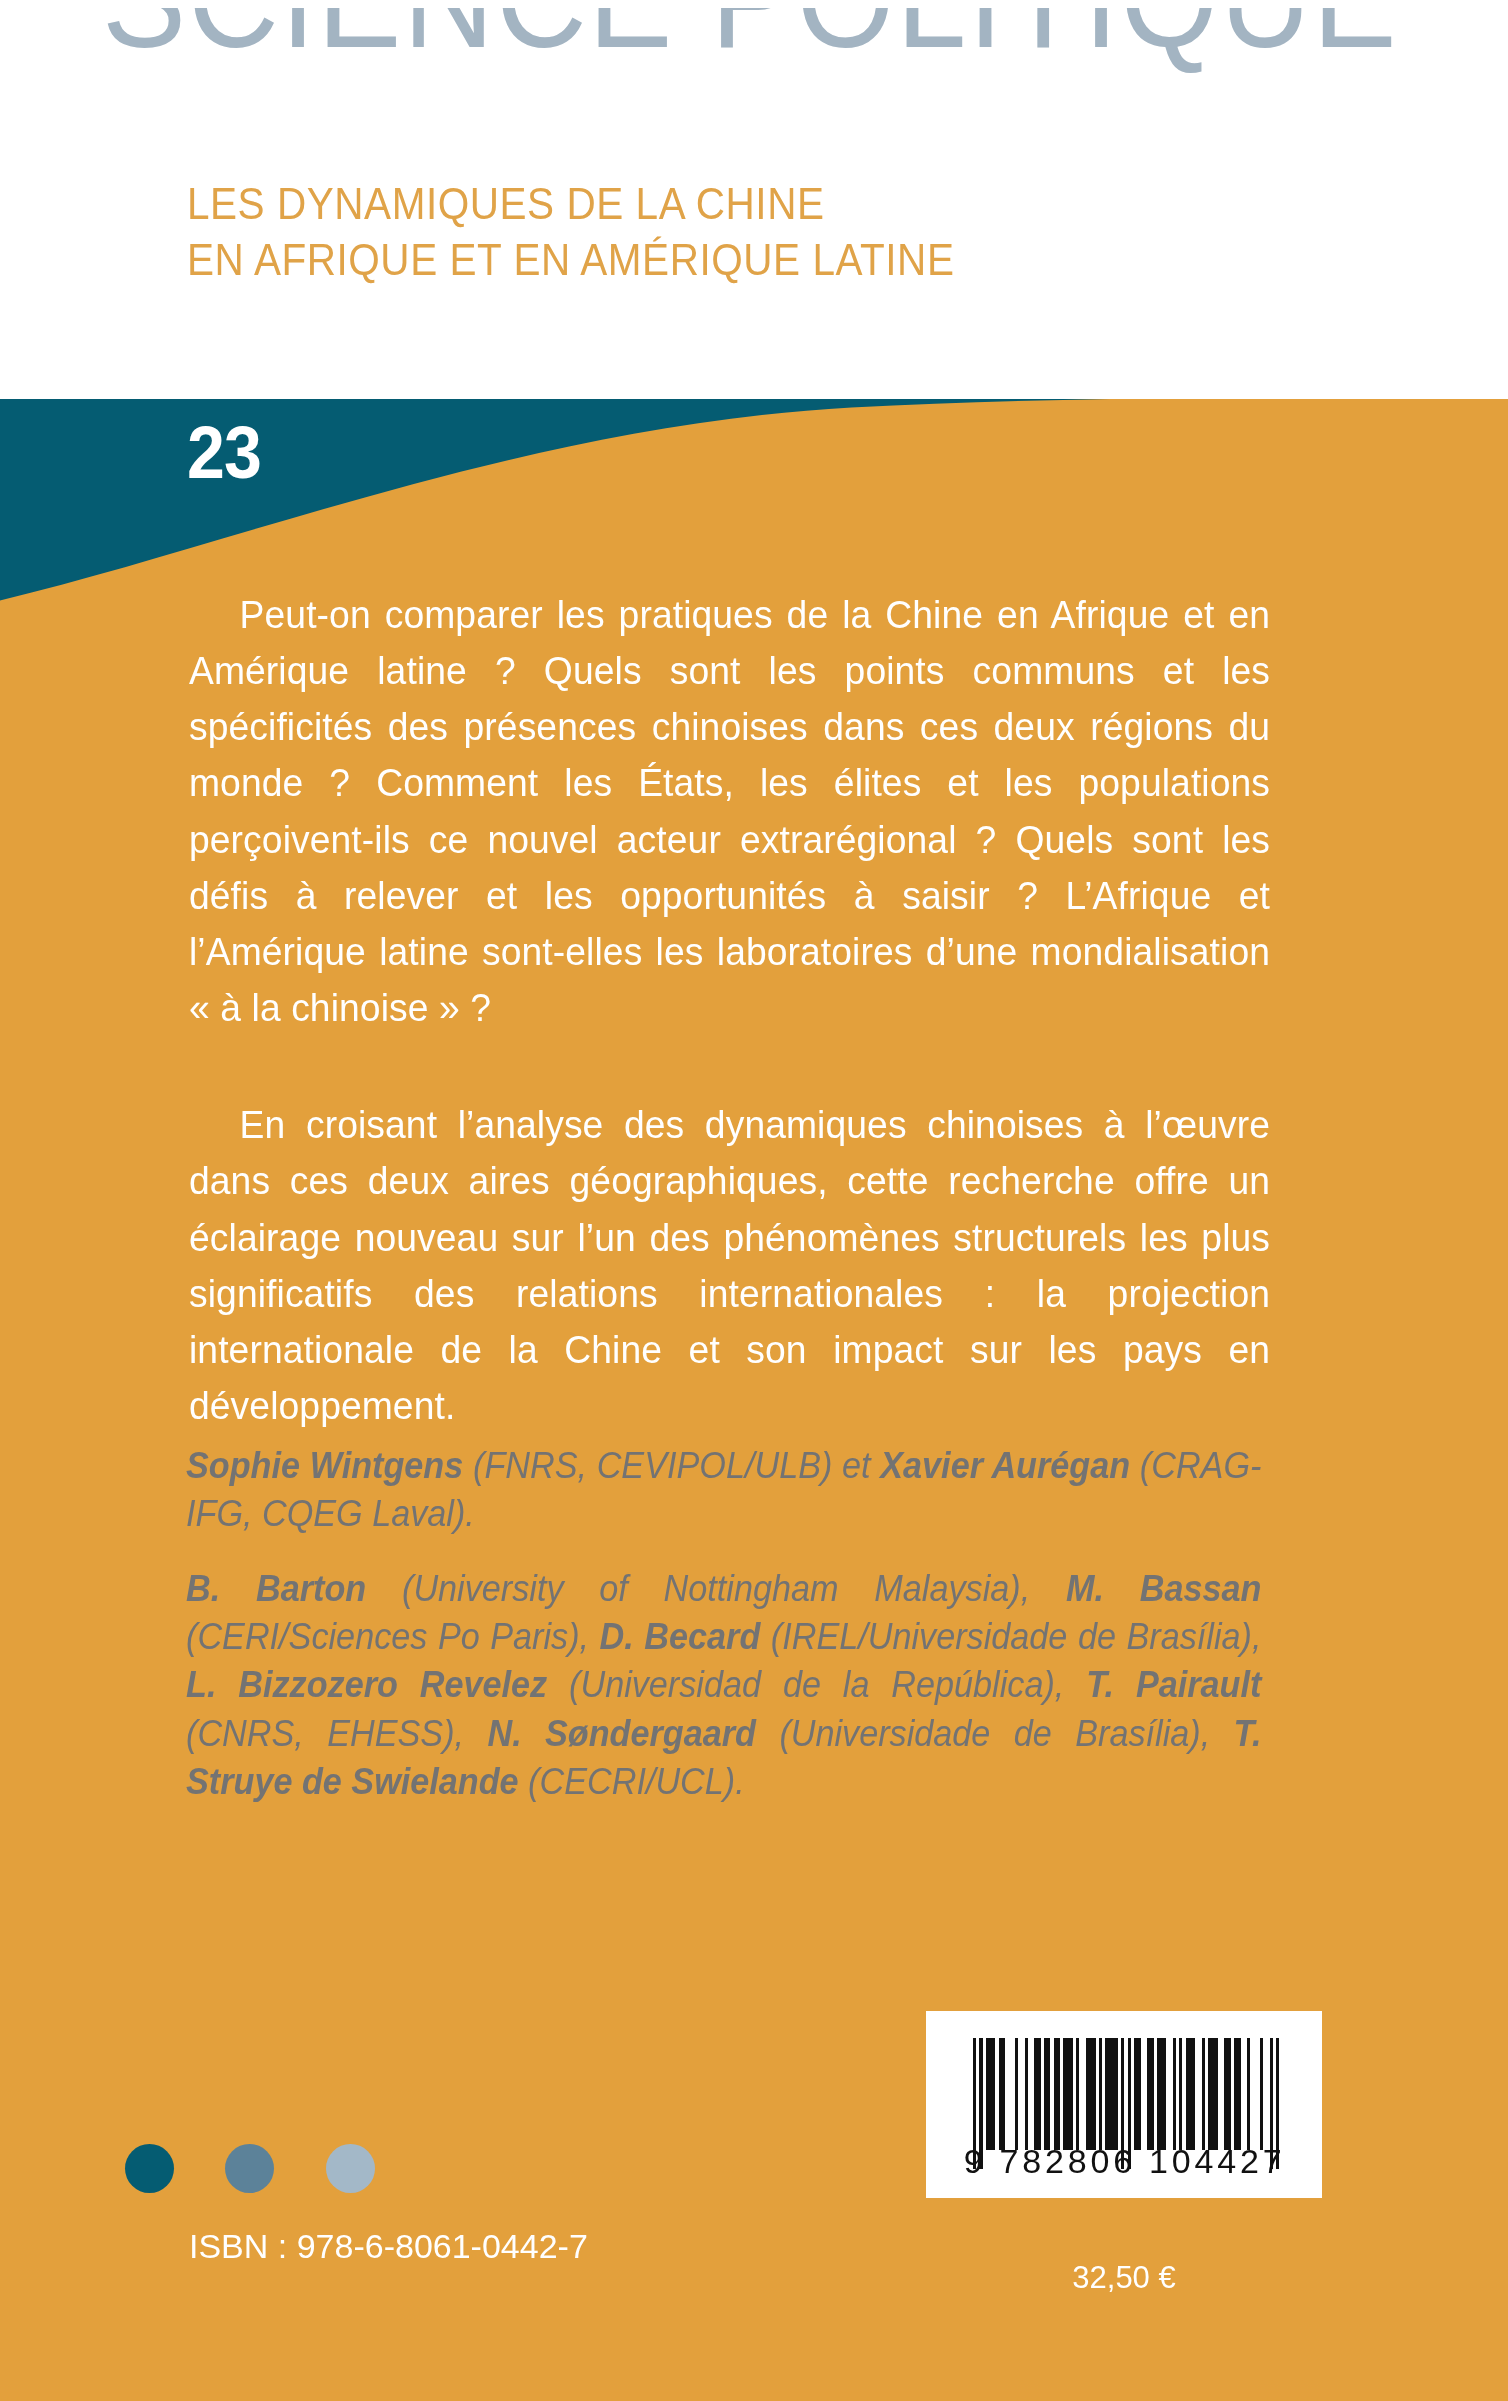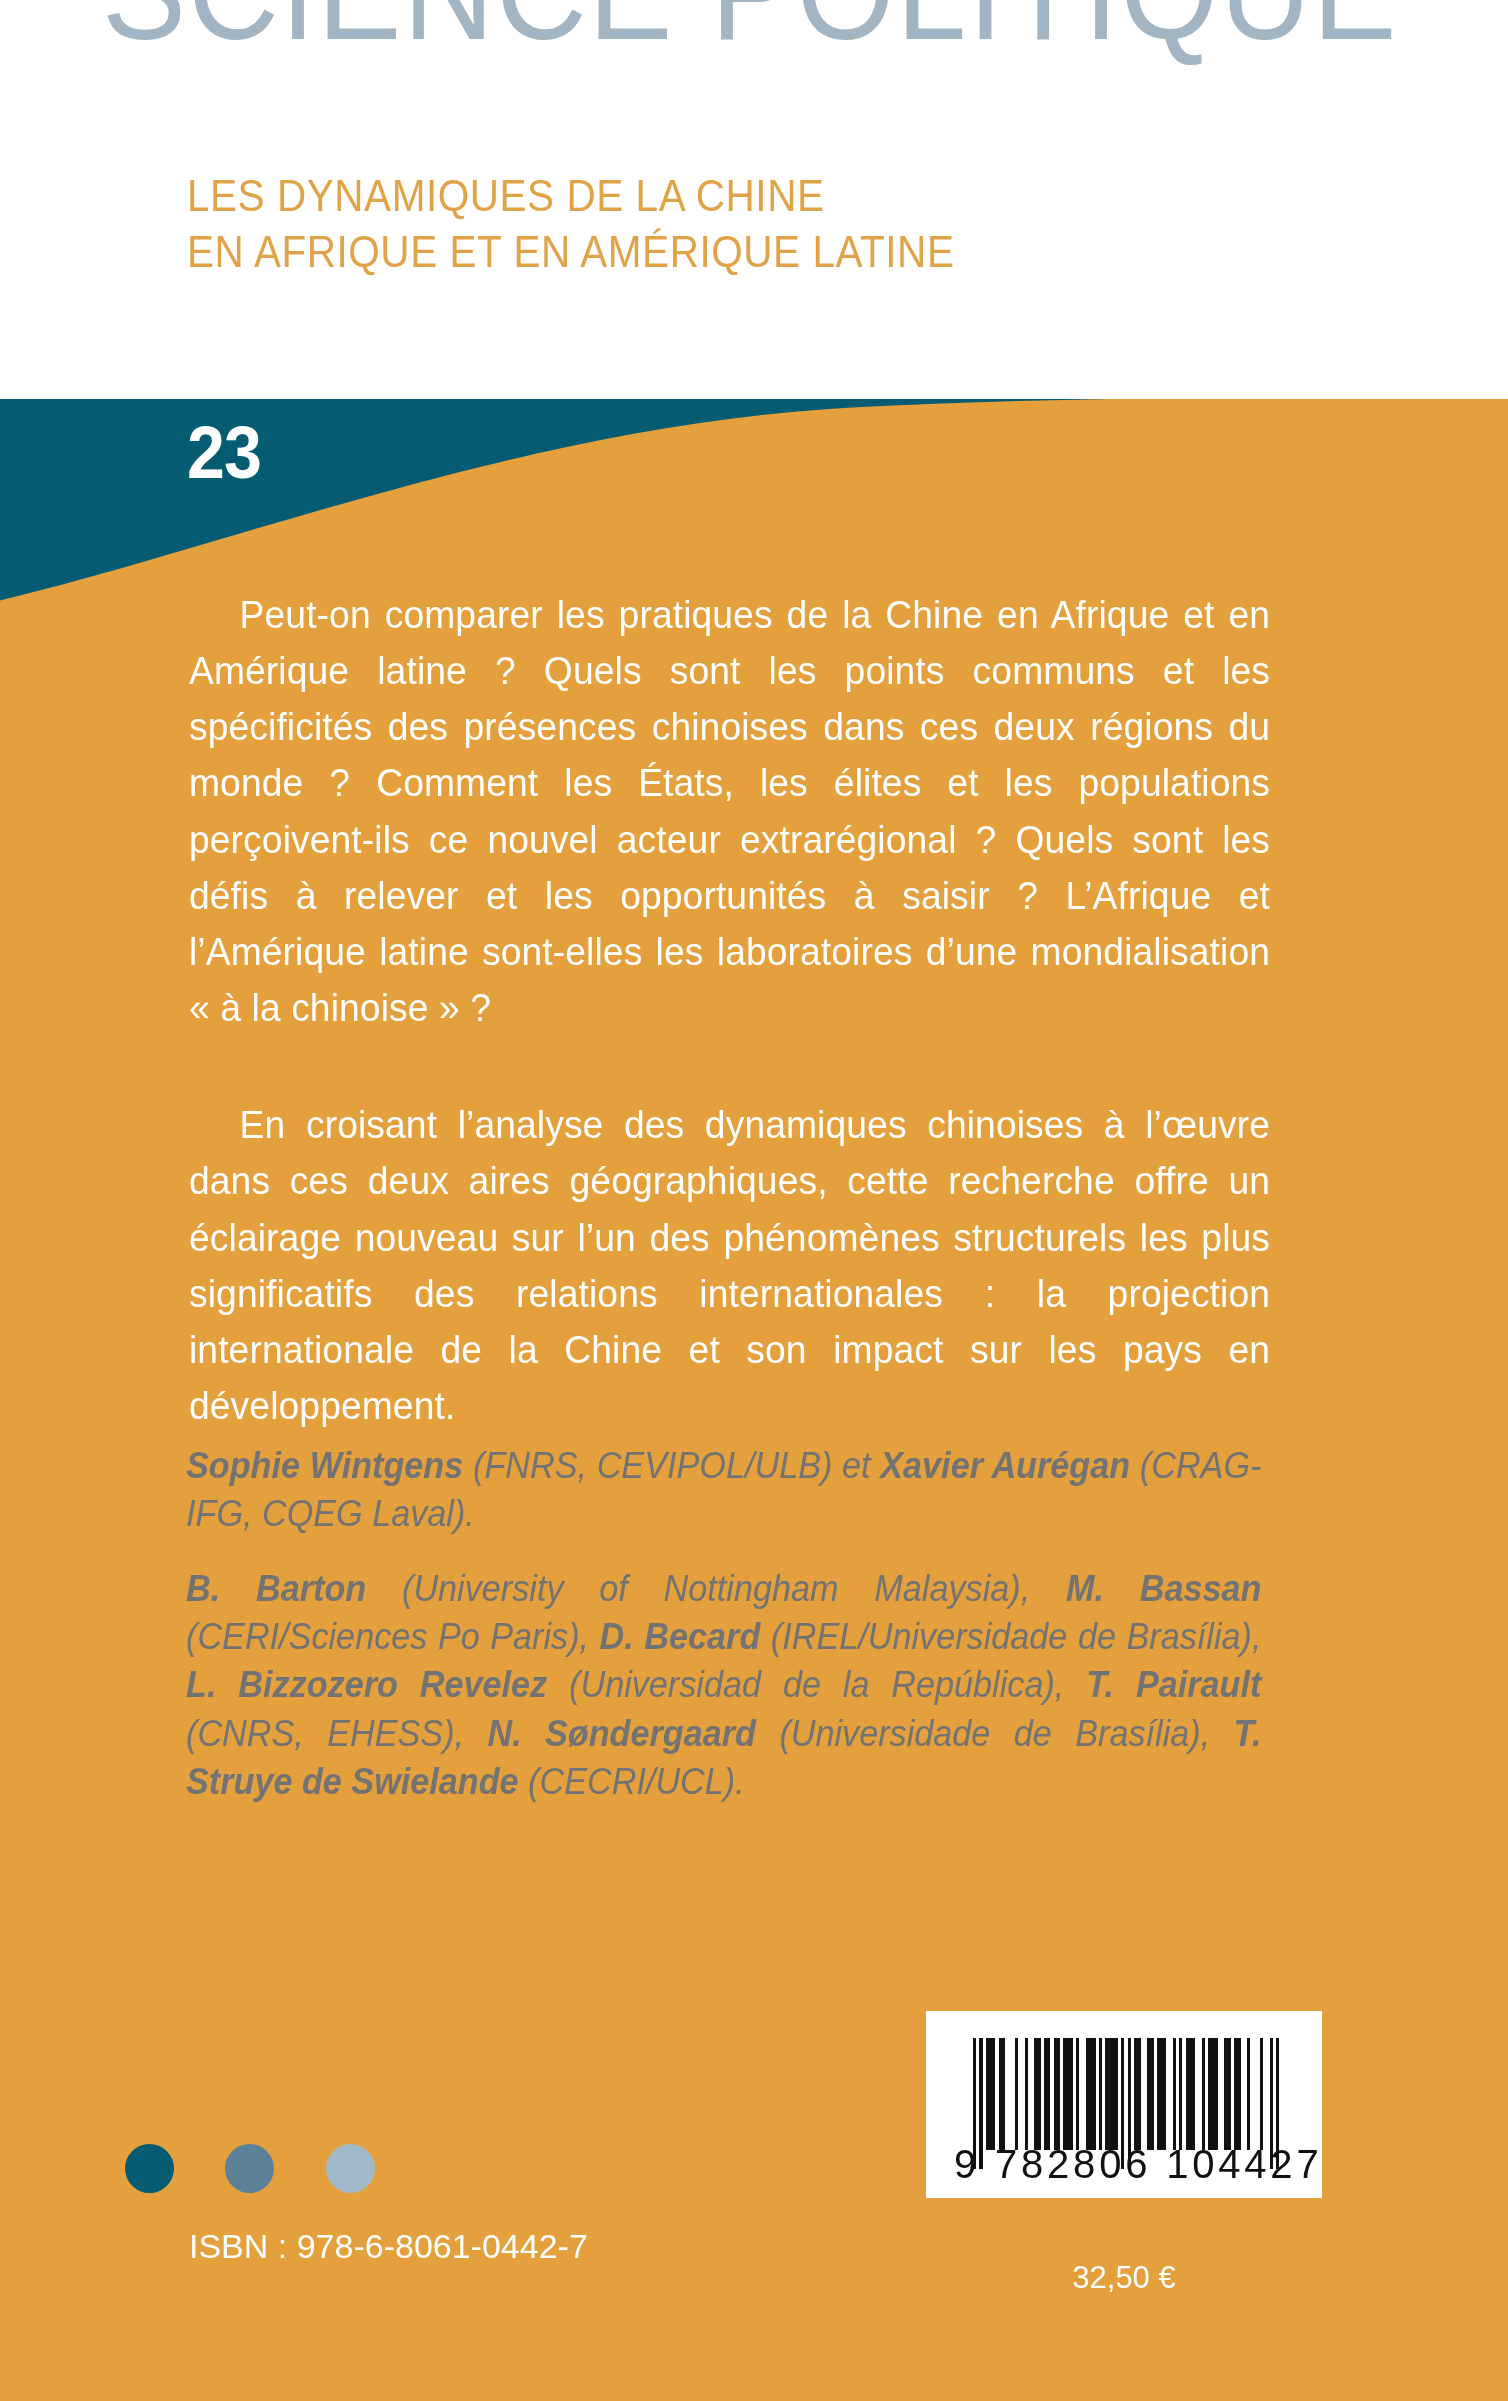--- a/index.html
+++ b/index.html
@@ -15,21 +15,21 @@
     position: relative;
     width: 1508px;
     height: 2402px;
     overflow: hidden;
     background: #ffffff;
   }
 
   
   .top-zone {
     position: absolute;
-    left: 0; top: 0;
+    left: 0; top: 8px;
     width: 1508px;
     height: 399px;
     background: #ffffff;
     overflow: hidden;
   }
 
   .series-title {
     position: absolute;
     left: 102px;
     top: -79px;
@@ -158,21 +158,21 @@
     align-items: flex-start;
   }
   .barcode-bars span { display: block; background: #111111; }
   .barcode-digits {
     position: absolute;
     left: 28px;
     top: 131px;
     width: 341px;
     text-align: center;
     font-family: "Liberation Sans Narrow", "Liberation Sans", sans-serif;
-    font-size: 40px;
+    font-size: 34px;
     letter-spacing: 3.8px;
     color: #111111;
     white-space: nowrap;
   }
   .price {
     position: absolute;
     left: 926px;
     top: 2260px;
     width: 396px;
     text-align: center;

